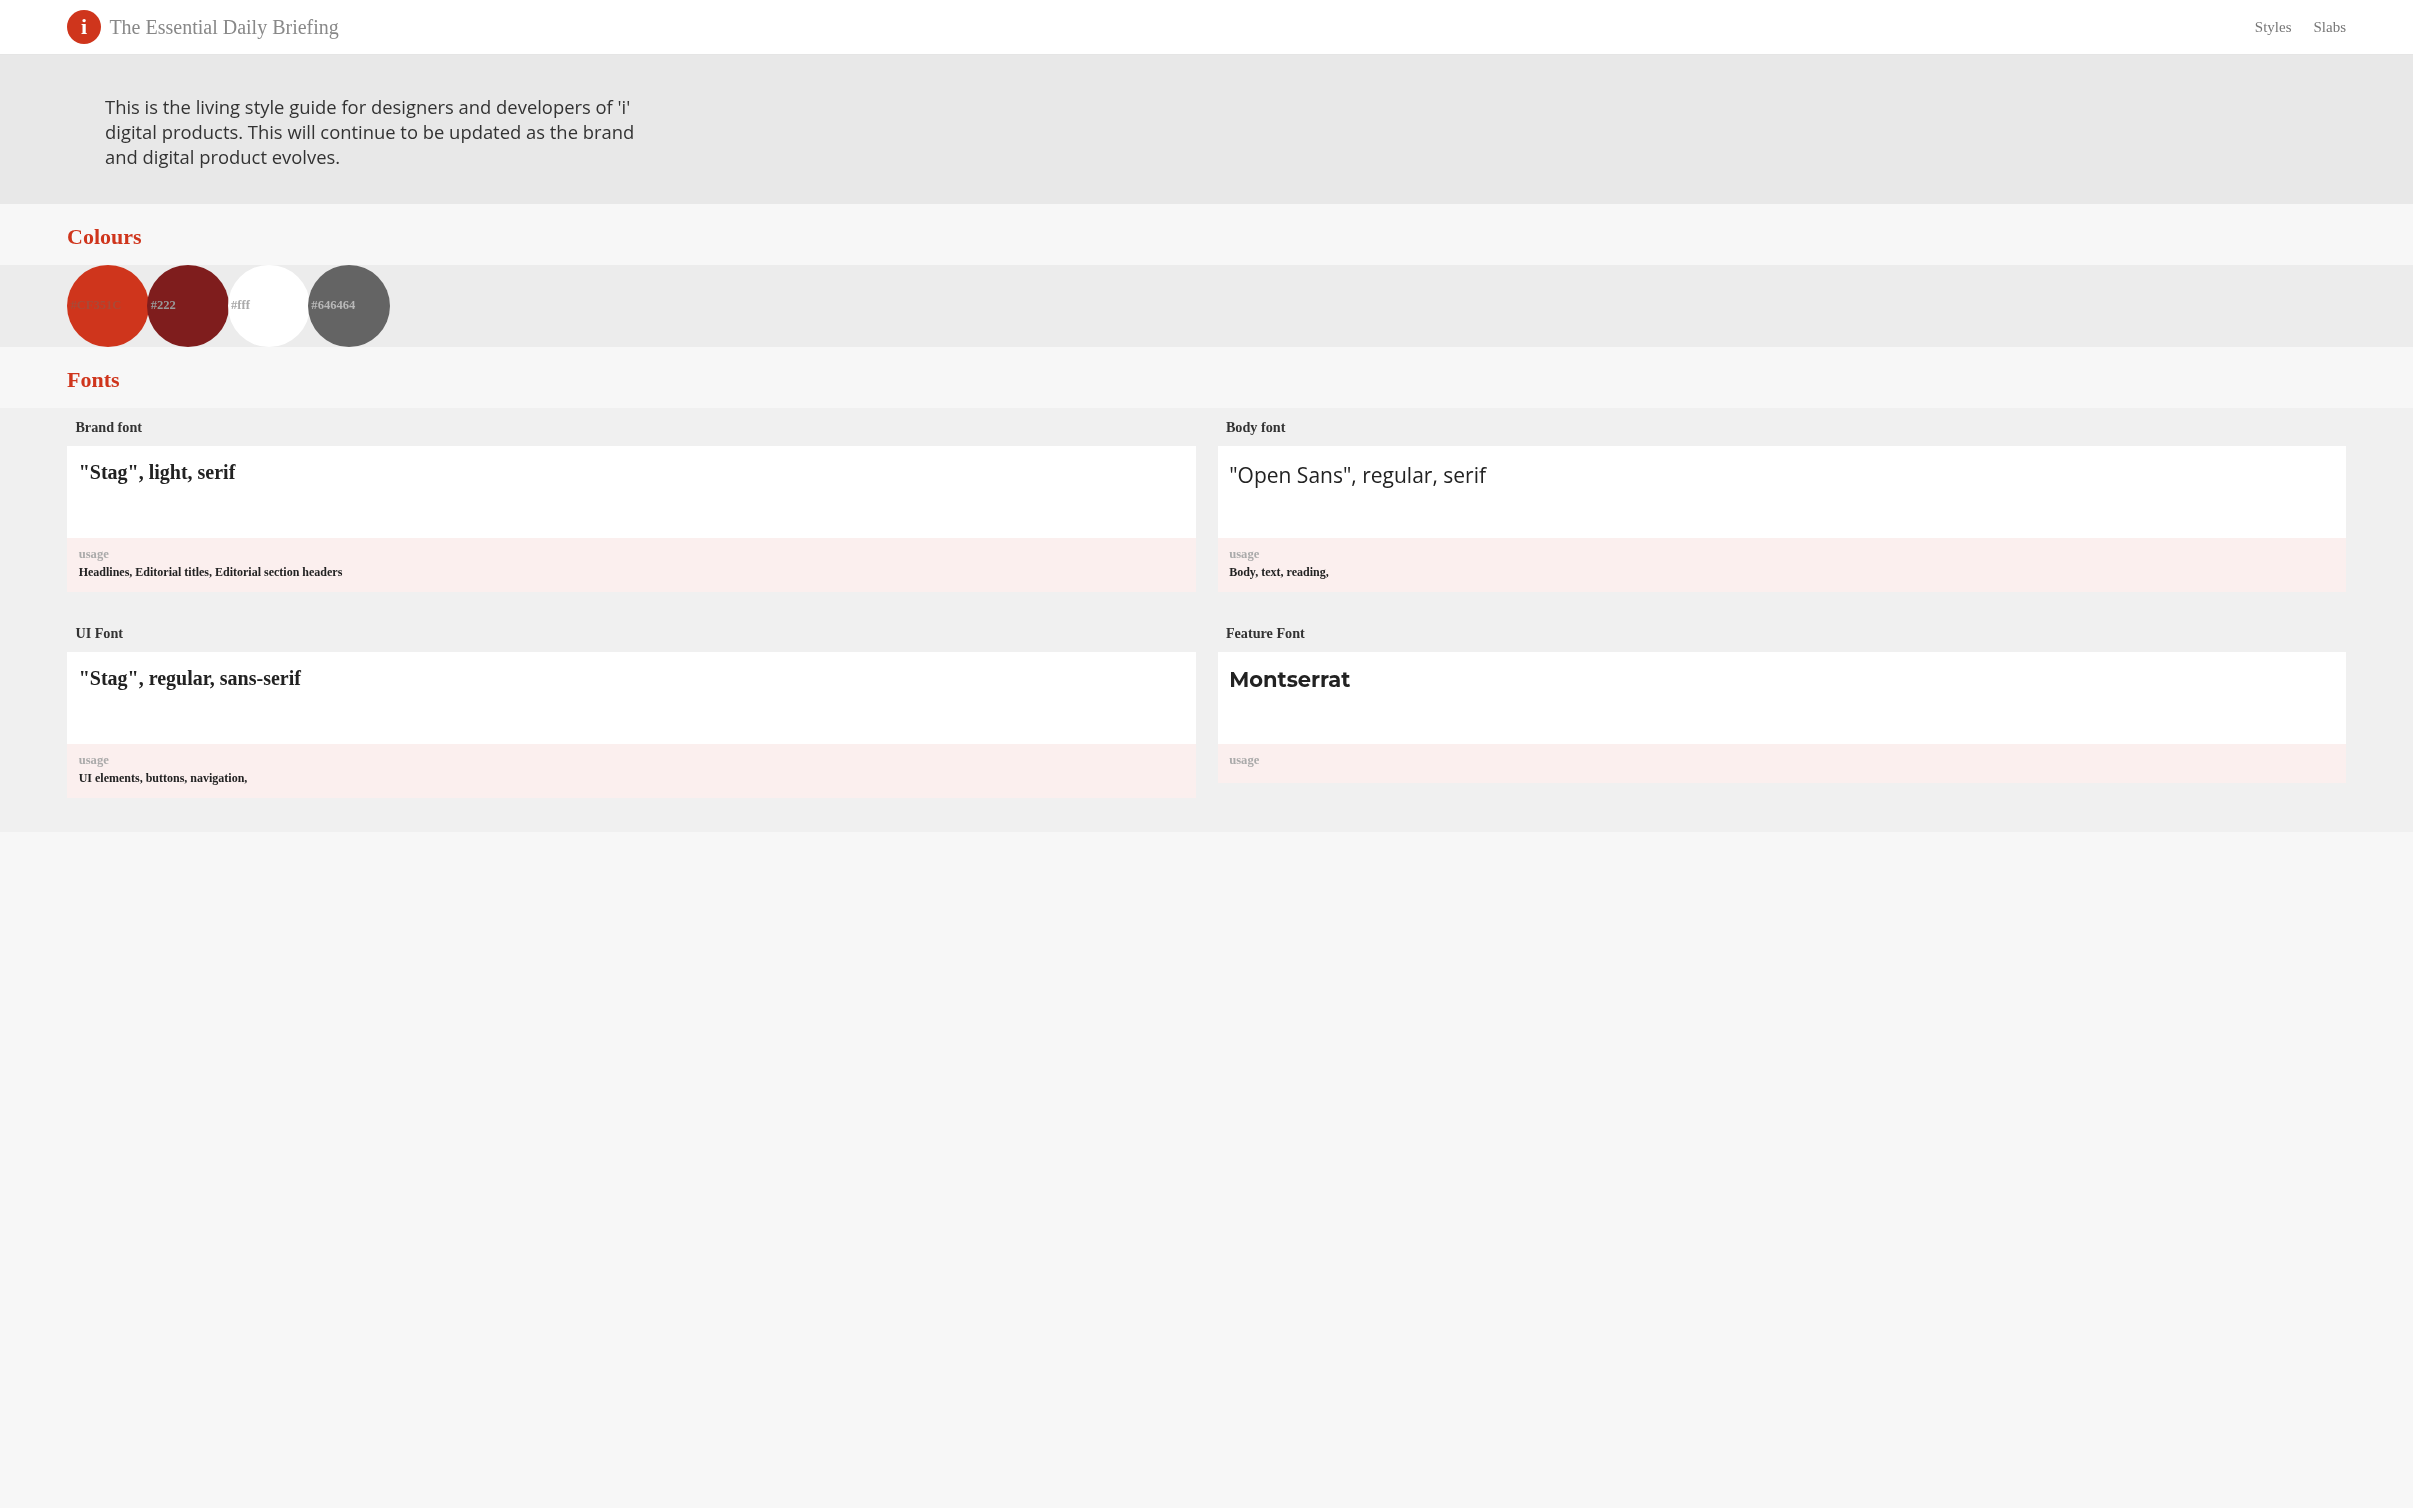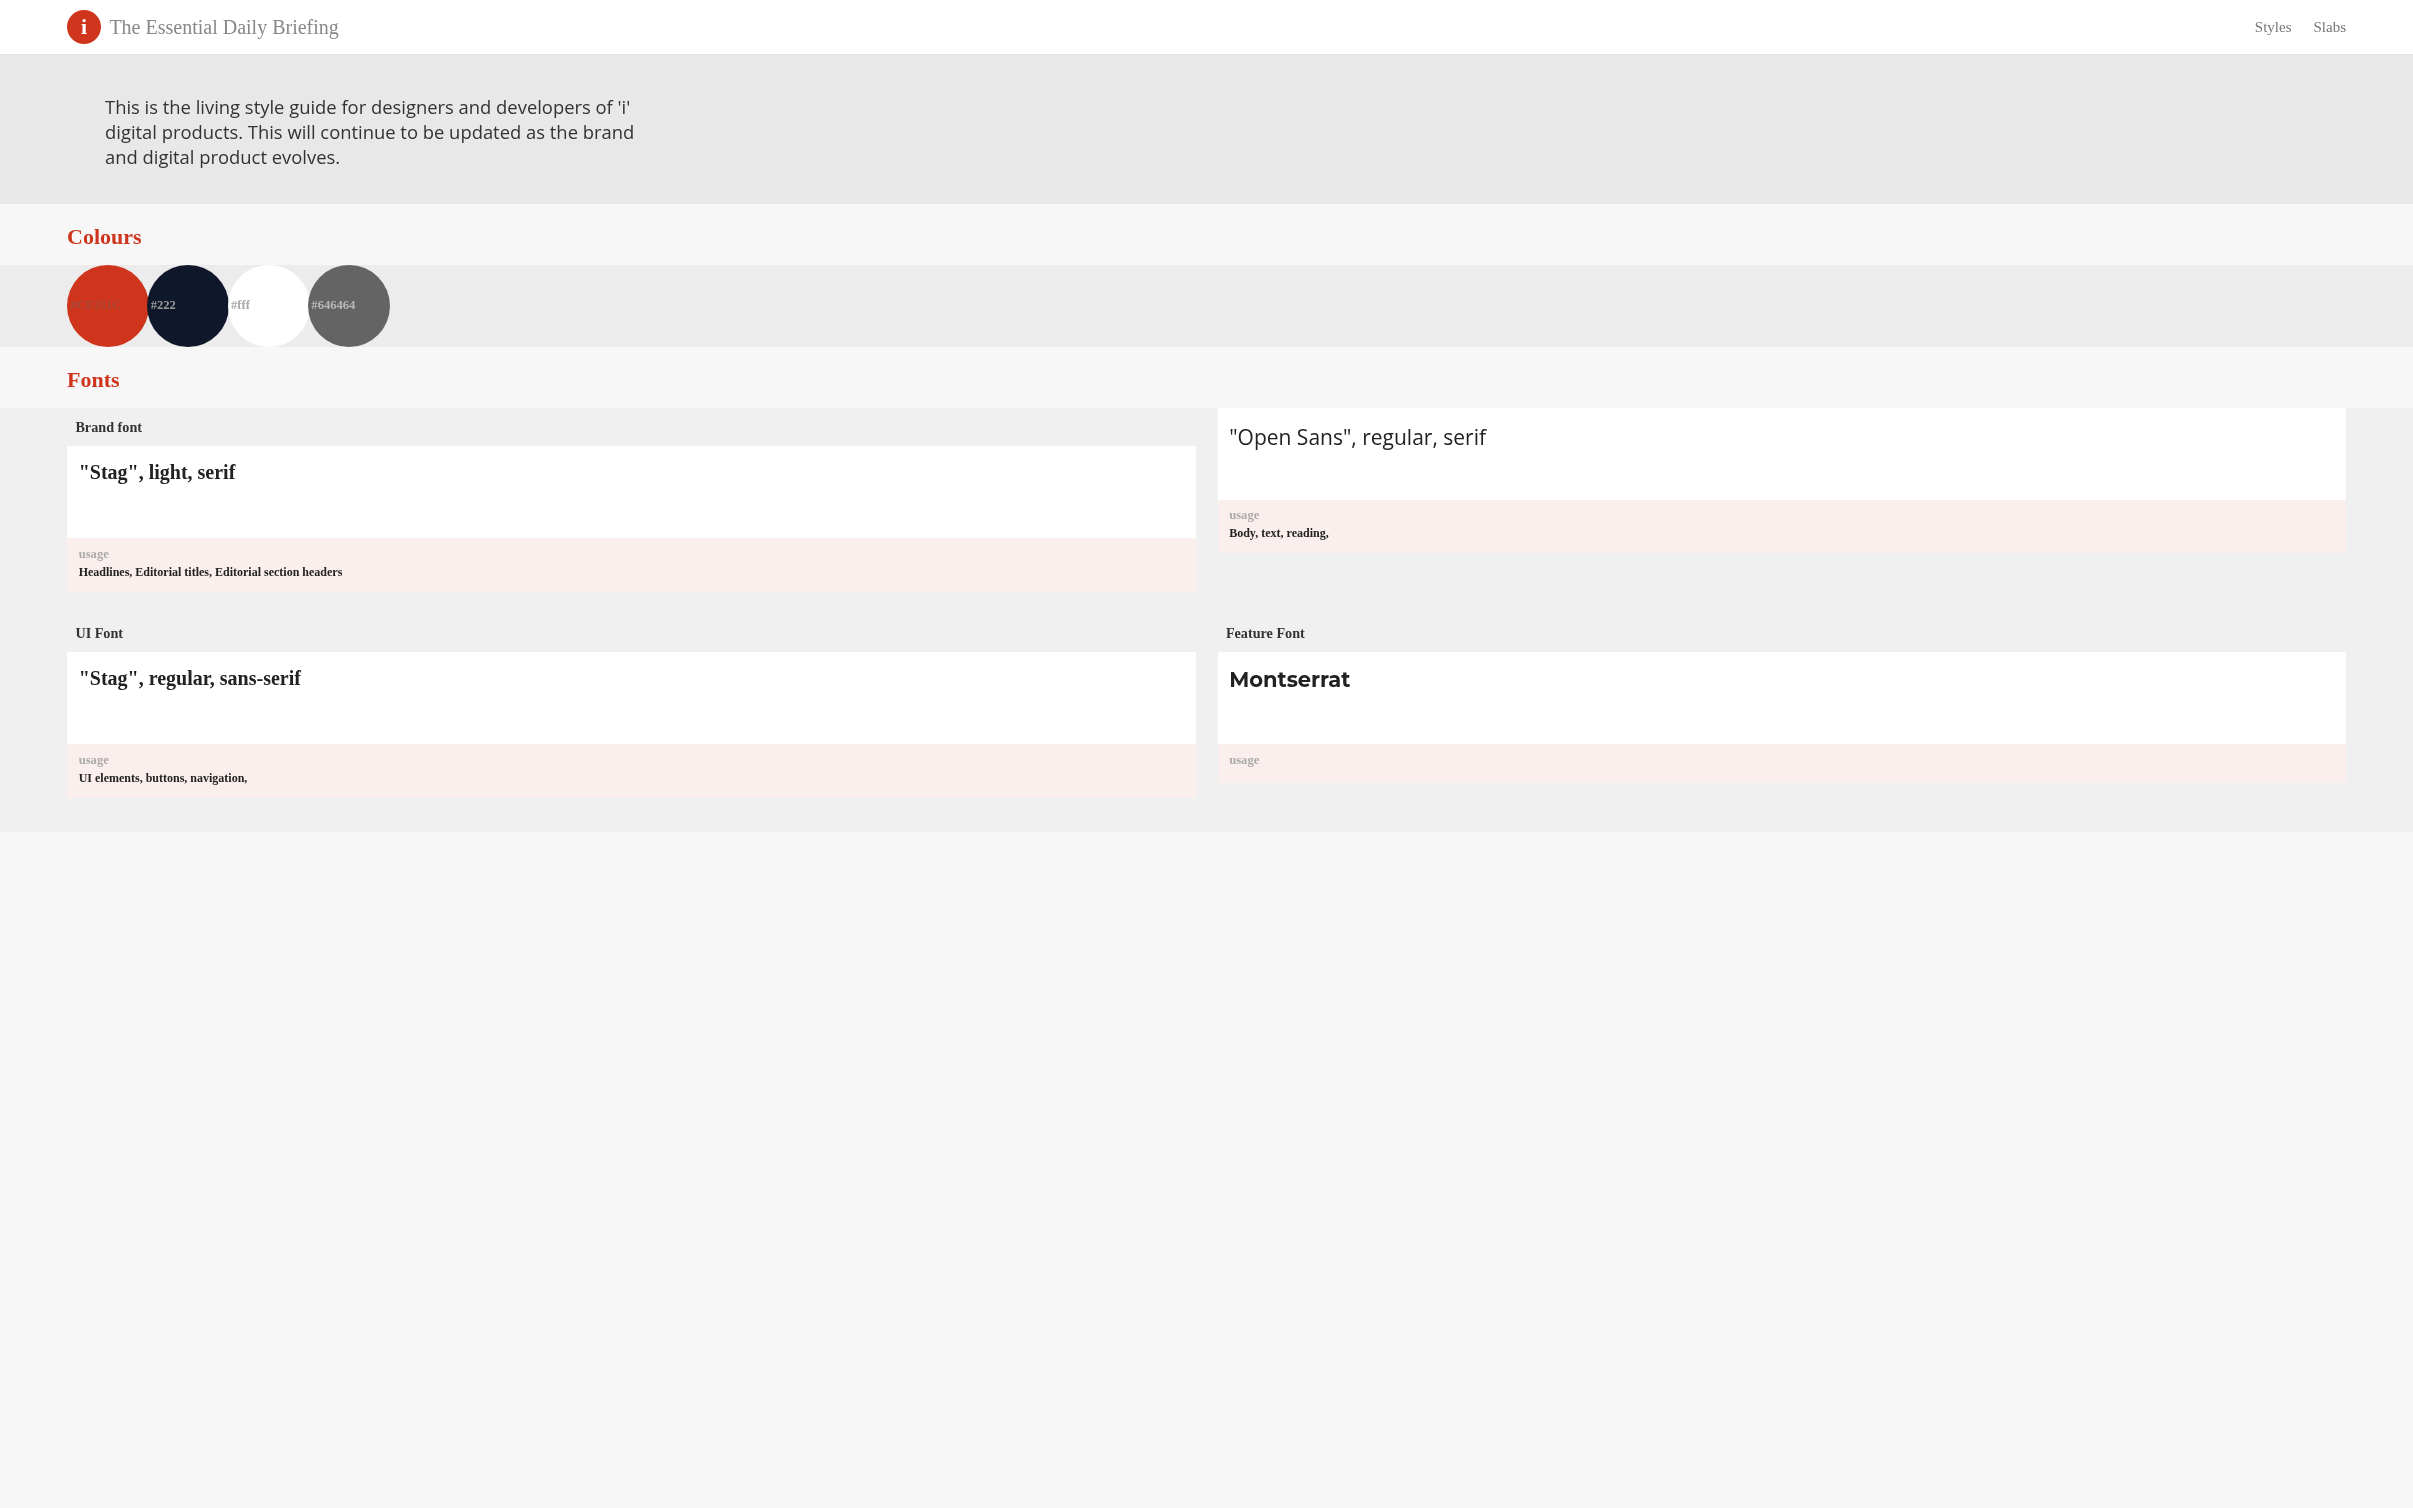--- a/index.html
+++ b/index.html
@@ -114,21 +114,21 @@
 
     .swatch-label {
       font-family: Georgia, serif;
       font-weight: 600;
       font-size: 12.6px;
       color: #999;
     }
 
     .swatch-1 { background: #CF351C; }
     .swatch-1 .swatch-label { color: #a84a38; }
-    .swatch-2 { background: #0f172a; align-items: center; }
+    .swatch-2 { background: #7f1d1d; align-items: center; }
     .swatch-2 .swatch-label { color: #999; }
     .swatch-3 { background: #fff; }
     .swatch-3 .swatch-label { color: #aaa; }
     .swatch-4 { background: #646464; }
     .swatch-4 .swatch-label { color: #b8b8b8; }
 
     .fonts-grid {
       display: grid;
       grid-template-columns: 1fr 1fr;
       gap: 22px;
@@ -265,20 +265,21 @@
     <div class="font-sample">
       <div class="font-sample-text sample-stag-light">"Stag", light, serif</div>
     </div>
     <div class="usage-block">
       <div class="usage-label">usage</div>
       <div class="usage-text">Headlines, Editorial titles, Editorial section headers</div>
     </div>
   </div>
 
   <div class="font-card">
+    <div class="font-label">Body font</div>
     <div class="font-sample">
       <div class="font-sample-text sample-open-sans">"Open Sans", regular, serif</div>
     </div>
     <div class="usage-block">
       <div class="usage-label">usage</div>
       <div class="usage-text">Body, text, reading,</div>
     </div>
   </div>
 
   <div class="font-card">

